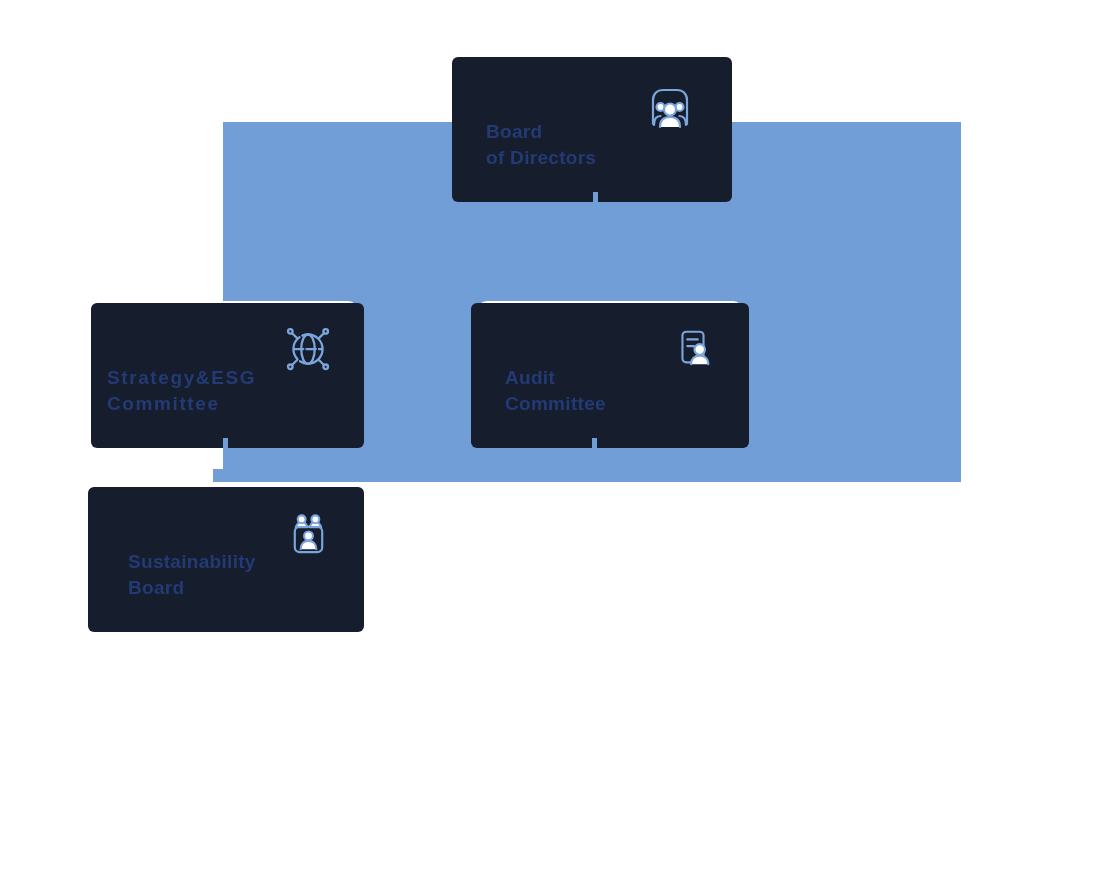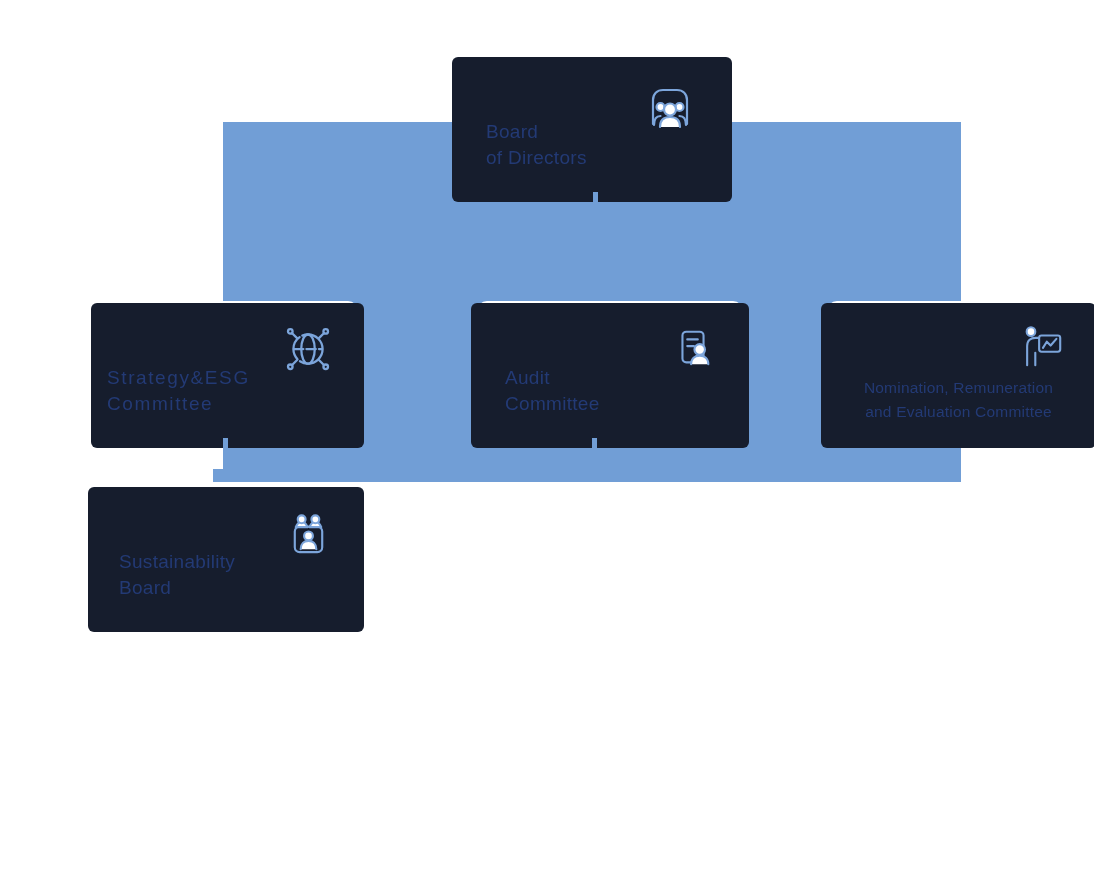--- a/index.html
+++ b/index.html
@@ -29,25 +29,25 @@
   .card-sustainability { left:94px;  top:485px; width:264px; height:137px; }
 
   
   .notch { position:absolute; background:#719ED6; z-index:2; }
   .notch-board    { left:593px; top:192px; width:5px; height:11px; }
   .notch-strategy { left:223px; top:438px; width:5px; height:11px; }
   .notch-audit    { left:592px; top:438px; width:5px; height:11px; }
 
   .card-label {
     position:absolute; left:28px; bottom:21px;
-    color:#233A75; font-weight:400; font-size:19px; line-height:26px;
+    color:#233A75; font-weight:700; font-size:19px; line-height:26px;
     letter-spacing:0.3px; white-space:nowrap;
   }
   .card-strategy .card-label { letter-spacing:1.6px; left:10px; }
-  .card-sustainability .card-label { left:25px; }
+  .card-sustainability .card-label { left:34px; }
   .card-nomination .card-label {
     left:0; right:0; bottom:14px; text-align:center;
     font-size:15.5px; line-height:24px; letter-spacing:0.2px;
   }
   .card-label .l2 { display:block; }
 
   .card-icon { position:absolute; }
   .icon-board          { top:28px; right:32px; }
   .icon-strategy       { top:21px; right:25px; }
   .icon-audit          { top:24px; right:27px; }
@@ -118,35 +118,20 @@
         <path class="icw" d="M22 41 c0-6 4-9 9-9 s9 3 9 9"></path>
       </svg>
     </span>
     <div class="card-label">
       <span class="l1">Audit</span>
       <span class="l2">Committee</span>
     </div>
   </div>
   <div class="notch notch-audit"></div>
 
-  <div class="card card-nomination">
-    <span class="card-icon icon-nomination">
-      <svg width="46" height="46" viewBox="0 0 48 48">
-        <rect class="ic" x="21" y="13" width="22" height="17" rx="2.5"></rect>
-        <polyline class="ic" points="25,26 29,19.5 33,23.5 39,16.5"></polyline>
-        <circle class="icw" cx="12.5" cy="9" r="4.5"></circle>
-        <path class="ic" d="M8.5 44 V24 c0-6 4-8.5 8.5-8.5 h4"></path>
-        <path class="ic" d="M17 44 V31"></path>
-      </svg>
-    </span>
-    <div class="card-label">
-      <span class="l1">Nomination, Remuneration</span>
-      <span class="l2">and Evaluation Committee</span>
-    </div>
-  </div>
 
   <div class="card card-sustainability">
     <span class="card-icon icon-sustainability">
       <svg width="47" height="47" viewBox="0 0 48 48">
         <rect class="ic" x="10" y="17" width="28" height="26" rx="5"></rect>
         <path class="icw" d="M11 17.5 c1.5-4 4-5.5 6-5.5 s4.5 1.5 6 5.5 z"></path>
         <circle class="icw" cx="17" cy="9.5" r="4"></circle>
         <path class="icw" d="M25 17.5 c1.5-4 4-5.5 6-5.5 s4.5 1.5 6 5.5 z"></path>
         <circle class="icw" cx="31" cy="9.5" r="4"></circle>
         <circle class="icw" cx="24" cy="26.5" r="4.5"></circle>

